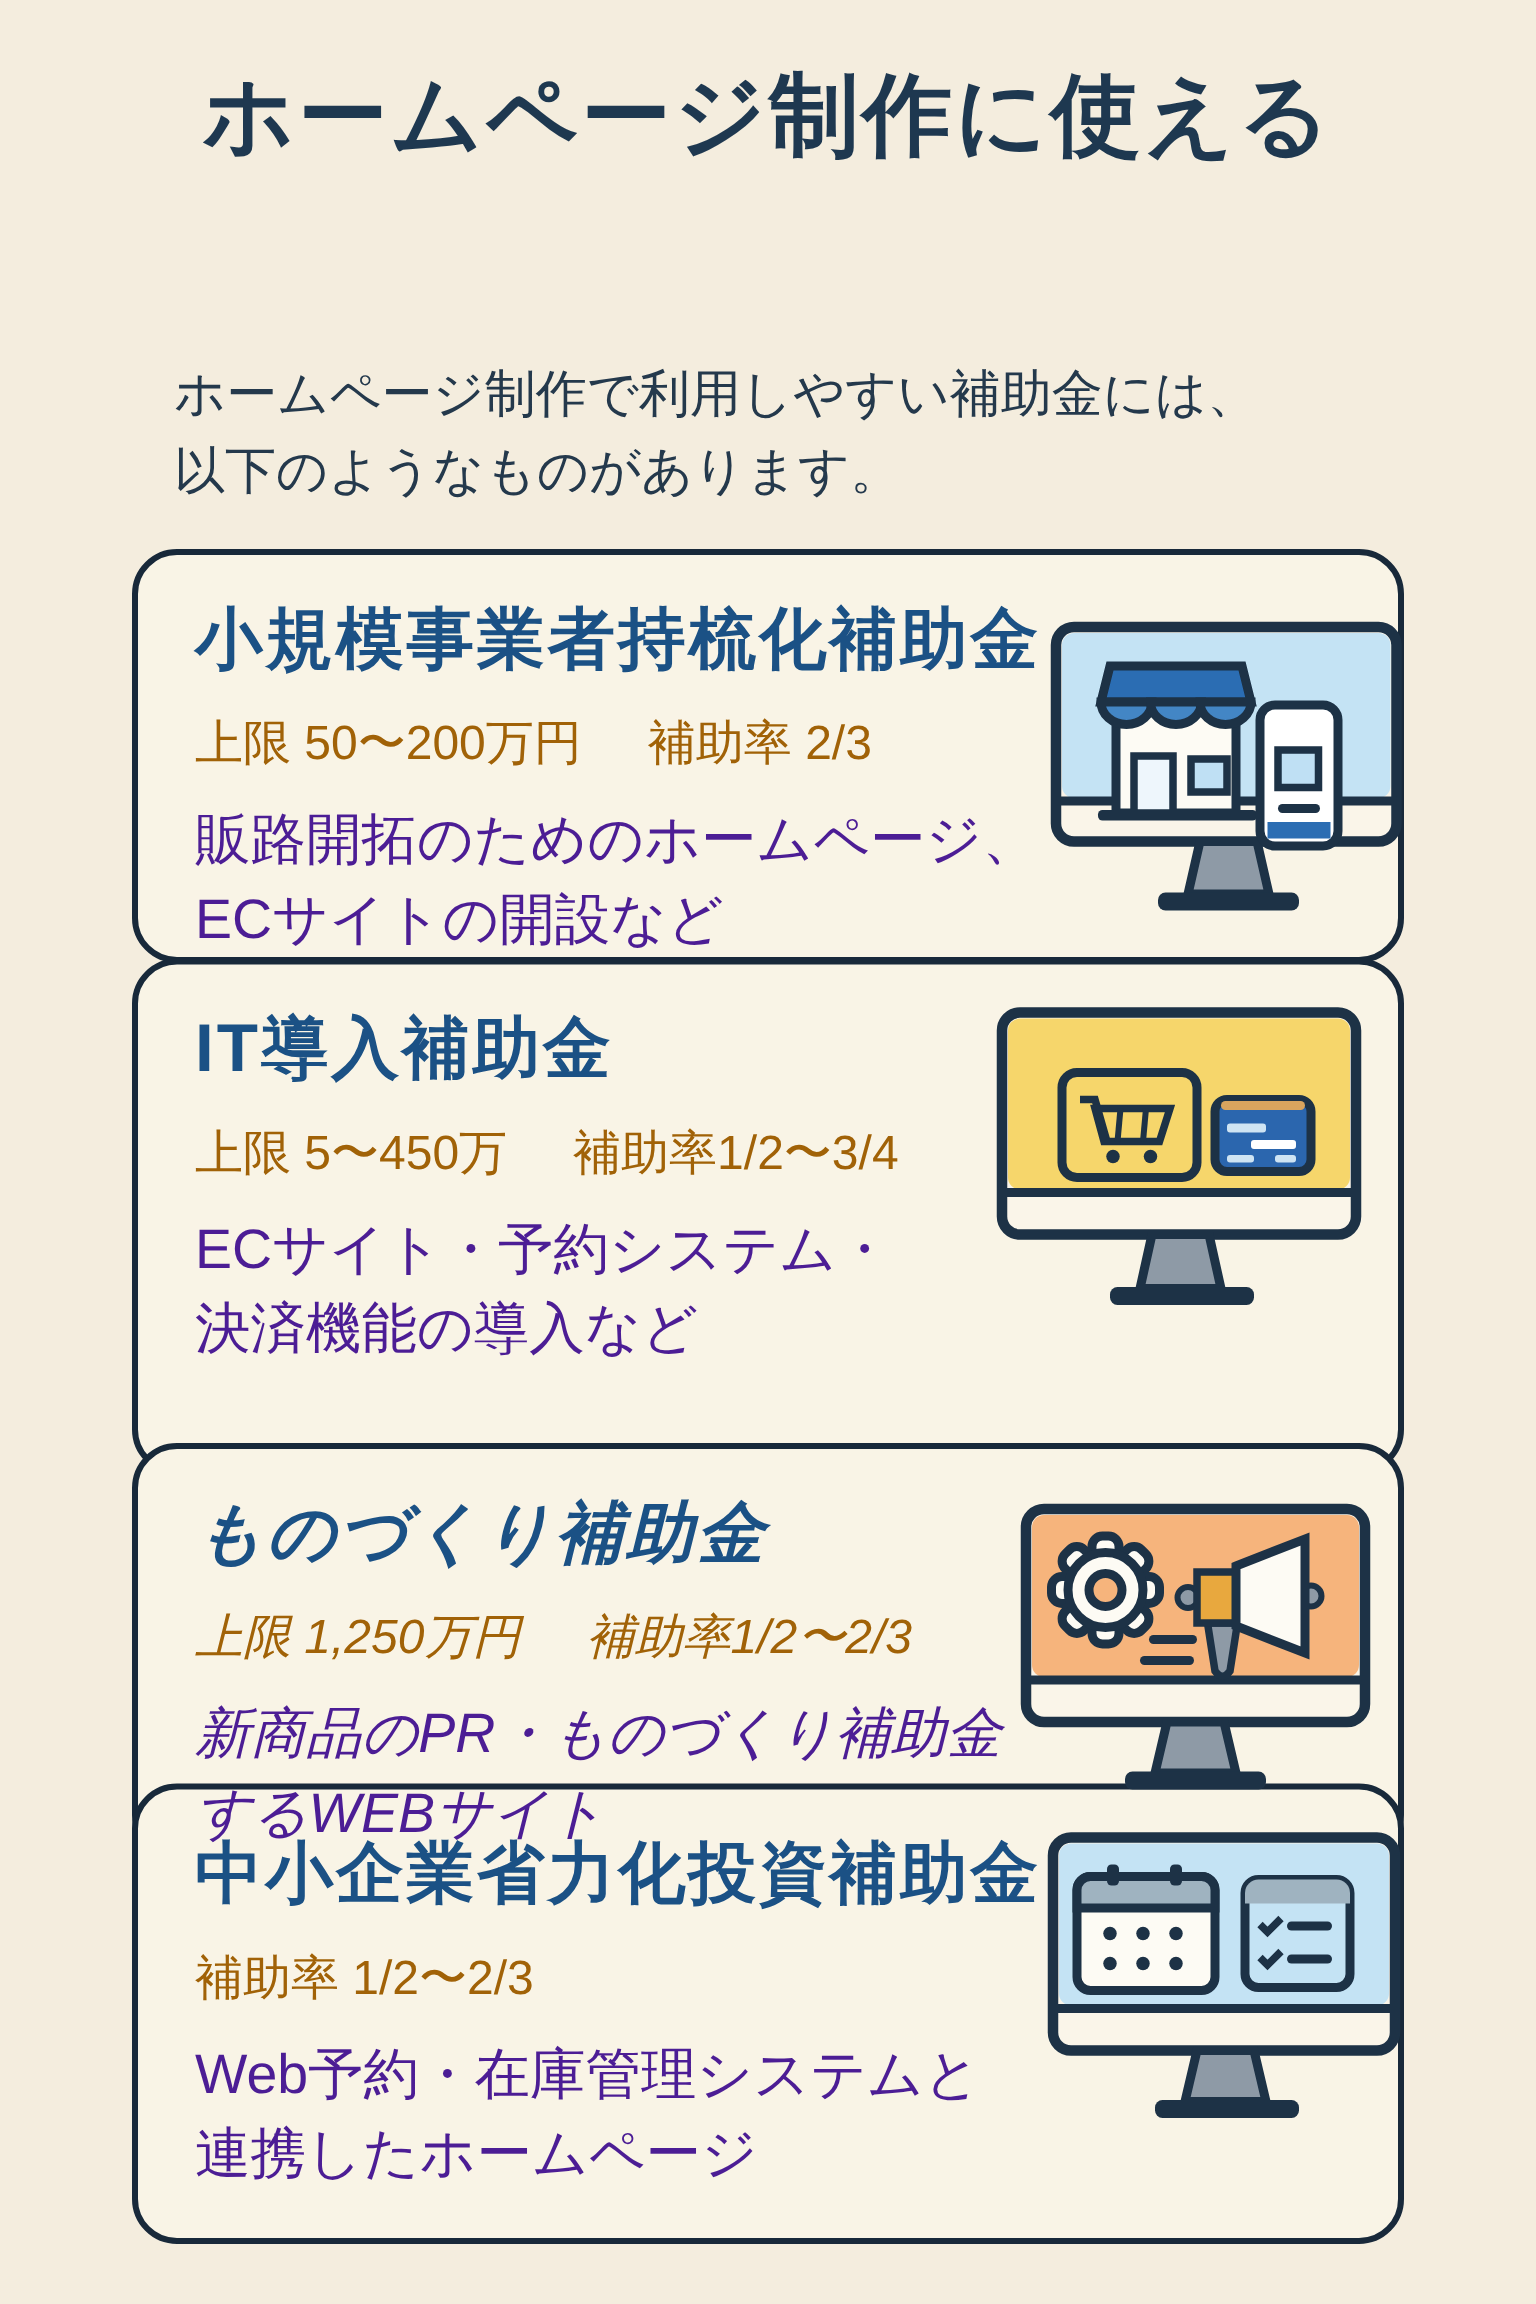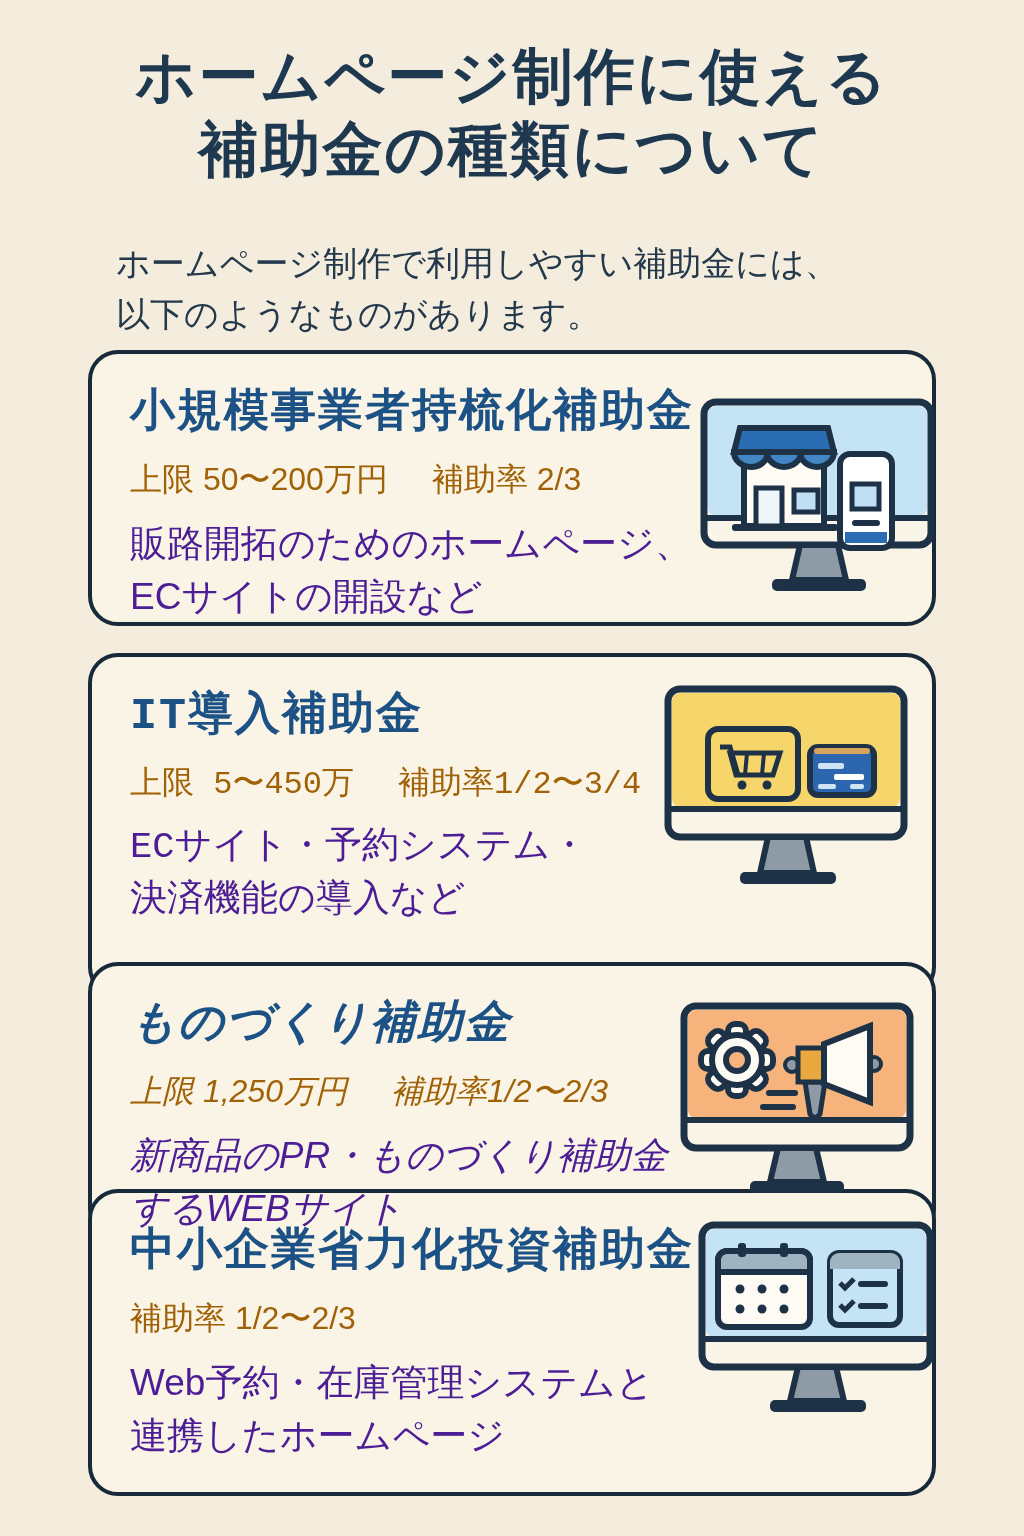--- a/index.html
+++ b/index.html
@@ -17,42 +17,42 @@
   }
   .subtitle {
     position:absolute; top:238px; left:116px; width:880px;
     font-size:34px; line-height:1.5; color:#24394c;
   }
   .card {
     position:absolute; left:88px; width:848px;
     background:#f9f4e6; border:4px solid #18293a; border-radius:30px;
     padding:26px 0 0 38px;
   }
-  #card-1 { top:350px; height:276px; }
-  #card-2 { top:653px; height:344px;font-family:Liberation Mono, monospace; }
+  #card-1 { top:366px; height:276px; }
+  #card-2 { top:639px; height:344px; }
   #card-3 { top:962px; height:278px;font-style:italic; }
   #card-4 { top:1189px; height:307px; }
   .card-text { position:relative; z-index:2; width:620px; }
   .card-title {
     margin:0; font-size:45px; font-weight:700; color:#1b5185;
     letter-spacing:2px; white-space:nowrap;
   }
   .stats { margin-top:18px; font-size:32px; color:#a16207; white-space:nowrap; }
   .limit { margin-right:44px; }
   .desc { margin-top:16px; font-size:37px; line-height:1.42; color:#4c1d95; }
   .icon { position:absolute; z-index:1; }
   #card-1 .icon { left:608px; top:44px; }
   #card-2 .icon { left:572px; top:28px; }
   #card-3 .icon { left:588px; top:36px; }
   #card-4 .icon { left:606px; top:28px; }
 </style>
 </head>
 <body>
 
-<h1 class="main-title"><span>ホームページ制作に使える</span><br><span>補助金の種類について</span></h1>
+<h1 class="main-title"><span>ホームページ制作に使える</span><br></h1>
 
 <div class="subtitle"><span>ホームページ制作で利用しやすい補助金には、</span><br><span>以下のようなものがあります。</span></div>
 
 <section class="card" id="card-1">
   <div class="card-text">
     <h2 class="card-title">小規模事業者持梳化補助金</h2>
     <div class="stats">
       <span class="limit">上限 50〜200万円</span><span>補助率 2/3</span>
     </div>
     <div class="desc"><span>販路開拓のためのホームページ、</span><br><span>ECサイトの開設など</span></div>

